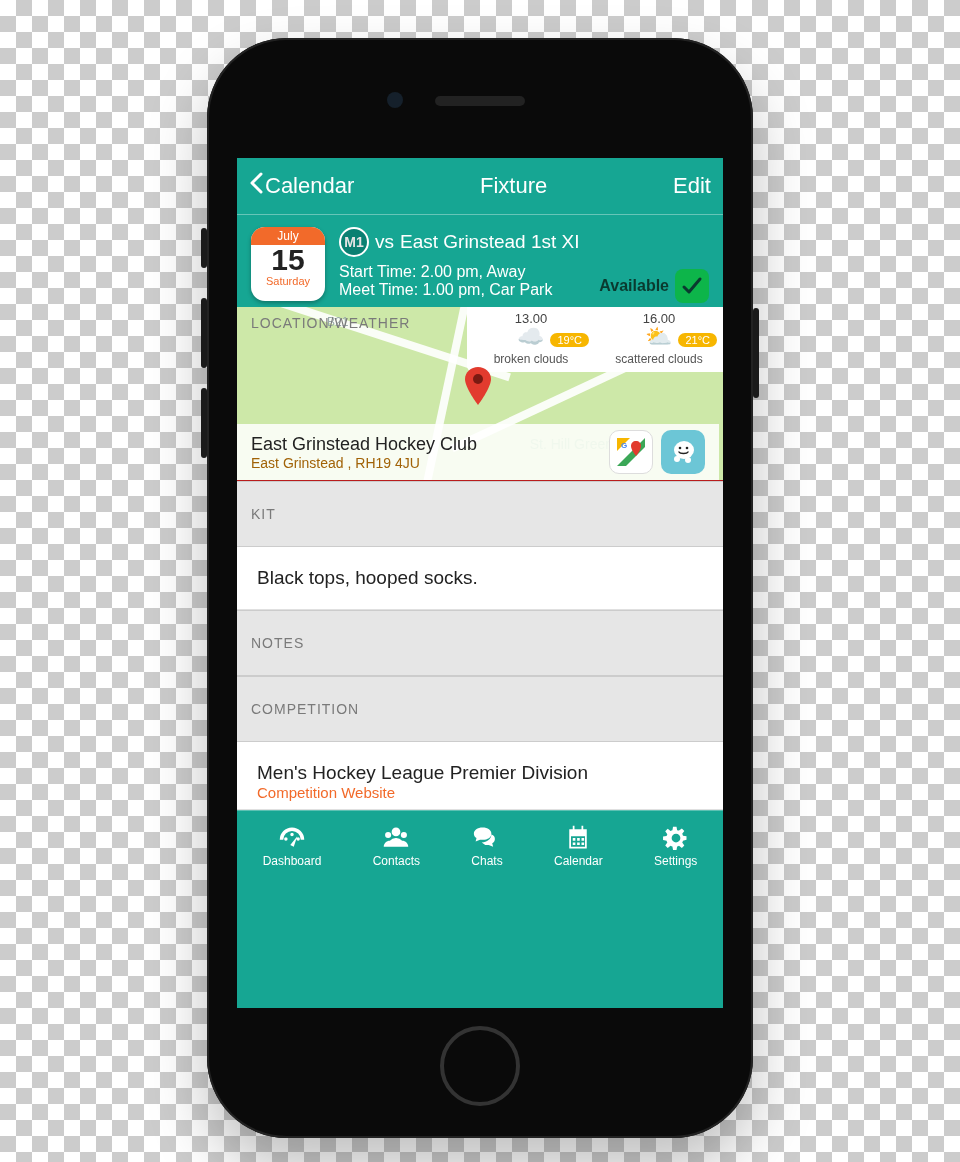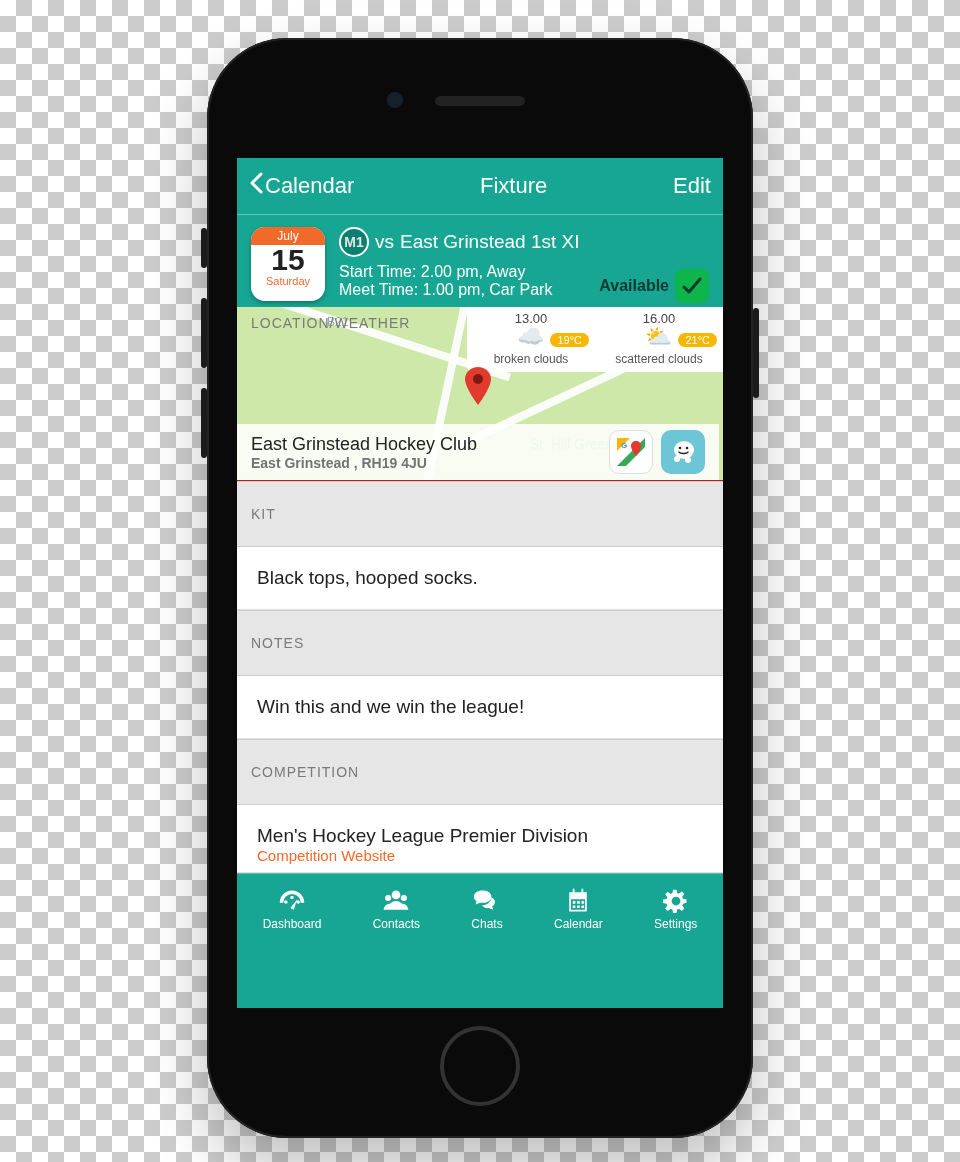--- a/index.html
+++ b/index.html
@@ -57,21 +57,21 @@
   .loc-label{position:absolute;top:8px;left:14px;color:#7a7a7a;font-size:14px;letter-spacing:1px;}
   .weather{position:absolute;top:0;right:0;display:flex;background:#fff;border-bottom-left-radius:6px;}
   .w-col{width:128px;text-align:center;padding:4px 6px 6px;position:relative;}
   .w-time{font-size:13px;color:#444;}
   .w-cloud{font-size:22px;line-height:1;}
   .w-temp{position:absolute;right:6px;top:26px;background:#f7b600;color:#fff;font-size:11px;border-radius:10px;padding:1px 7px;}
   .w-desc{font-size:12px;color:#555;margin-top:4px;}
   .pin{position:absolute;left:47%;top:60px;}
   .loc-bar{position:absolute;bottom:0;left:0;right:4px;background:rgba(255,255,255,.85);padding:6px 14px;display:flex;align-items:center;justify-content:space-between;}
   .loc-txt .n{font-size:18px;color:#222;}
-  .loc-txt .a{font-size:14px;color:#737373;font-weight:bold;}
+  .loc-txt .a{font-size:14px;color:#a16207;}
   .map-btns{display:flex;gap:8px;}
   .map-btn{width:44px;height:44px;border-radius:10px;display:flex;align-items:center;justify-content:center;background:#eee;}
   
   .row{background:#fff;padding:20px;font-size:19px;color:#222;border-bottom:1px solid #e0e0e0;}
   .comp-link{color:#f26a2a;font-size:15px;}
   
   .tabbar{height:70px;background:#16a693;display:flex;justify-content:space-around;align-items:center;border-top:1px solid rgba(255,255,255,.3);}
   .tab{color:#fff;text-align:center;font-size:12px;display:flex;flex-direction:column;align-items:center;gap:2px;justify-content:center;}
   .tab svg{width:28px;height:28px;}
   .chev{display:inline-block;}
@@ -188,21 +188,20 @@
             </svg>
           </div>
         </div>
       </div>
     </div>
 
     <div class="sec-h">KIT</div>
     <div class="row">Black tops, hooped socks.</div>
 
     <div class="sec-h">NOTES</div>
-    <div class="row">Win this and we win the league!</div>
 
     <div class="sec-h">COMPETITION</div>
     <div class="row" style="padding-bottom:8px;">
       <div>Men's Hockey League Premier Division</div>
       <div class="comp-link">Competition Website</div>
     </div>
 
     <div class="tabbar">
       <div class="tab">
         <svg viewBox="0 0 32 32">

